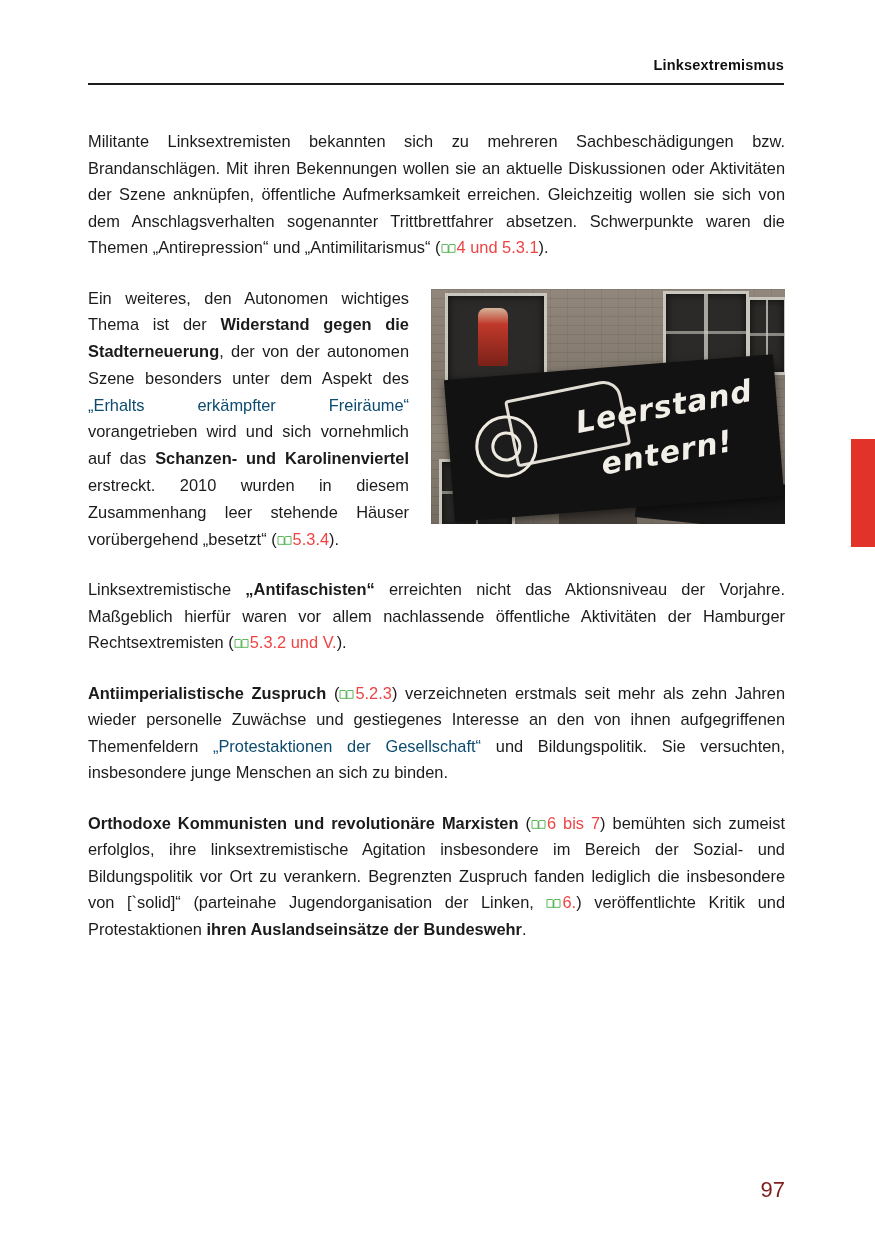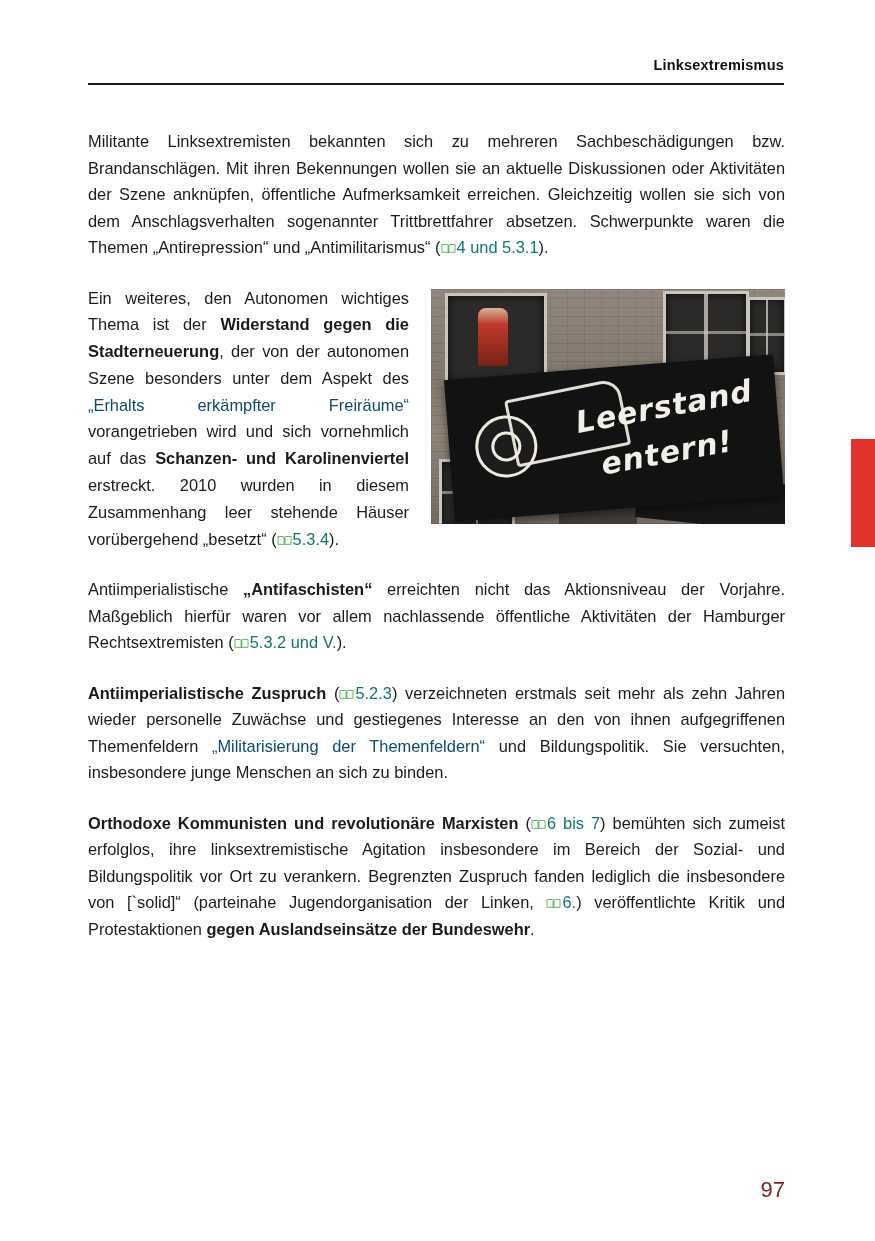--- a/index.html
+++ b/index.html
@@ -51,21 +51,21 @@
   p {
     margin: 0 0 24px 0;
     font-size: 16.4px;
     line-height: 26.5px;
     text-align: justify;
     text-justify: inter-word;
     -webkit-hyphens: auto;
     hyphens: auto;
   }
   p.last { margin-bottom: 0; }
-  .green { color: #0f766e; }
+  .green { color: #ef4444; }
   .blue { color: #0c4a6e; }
   .bold { font-weight: bold; }
   .bookicon {
     display: inline-block;
     width: 15px;
     height: 11px;
     position: relative;
     vertical-align: -1px;
     margin-right: 1px;
   }
@@ -254,40 +254,40 @@
           <div class="ph-banner-text2">entern!</div>
         </div>
       </div>
       <p><span>Ein weiteres, den Autonomen wichtiges Thema ist der </span><span class="bold">Widerstand gegen die Stadterneuerung</span><span>, der von der autonomen Szene besonders unter dem Aspekt des </span><span class="blue">„Erhalts erkämpfter Freiräume“</span><span> vorangetrieben wird und sich vornehmlich auf das </span><span class="bold">Schanzen- und Karolinenviertel</span><span> erstreckt. 2010 wurden in diesem Zusammenhang leer stehende Häuser vorübergehend „besetzt“ (</span><span class="bookicon"><svg width="15" height="11" viewBox="0 0 15 11">
               <path d="M1 1.5h5.2c.5 0 .9.3.9.7V10c0-.4-.4-.7-.9-.7H1z" fill="none" stroke="#5cb85c" stroke-width="1"></path>
               <path d="M14 1.5H8.8c-.5 0-.9.3-.9.7V10c0-.4.4-.7.9-.7H14z" fill="none" stroke="#5cb85c" stroke-width="1"></path>
               <line x1="7.5" y1="2.2" x2="7.5" y2="10" stroke="#5cb85c" stroke-width="1"></line>
             </svg></span><span class="green">5.3.4</span><span>).</span></p>
     </div>
 
-    <p><span>Antiimperialistische </span><span class="bold">„Antifaschisten“</span><span> erreichten nicht das Aktionsniveau der Vorjahre. Maßgeblich hierfür waren vor allem nachlassende öffentliche Aktivitäten der Hamburger Rechtsextremisten (</span><span class="bookicon"><svg width="15" height="11" viewBox="0 0 15 11">
+    <p><span>Linksextremistische </span><span class="bold">„Antifaschisten“</span><span> erreichten nicht das Aktionsniveau der Vorjahre. Maßgeblich hierfür waren vor allem nachlassende öffentliche Aktivitäten der Hamburger Rechtsextremisten (</span><span class="bookicon"><svg width="15" height="11" viewBox="0 0 15 11">
             <path d="M1 1.5h5.2c.5 0 .9.3.9.7V10c0-.4-.4-.7-.9-.7H1z" fill="none" stroke="#5cb85c" stroke-width="1"></path>
             <path d="M14 1.5H8.8c-.5 0-.9.3-.9.7V10c0-.4.4-.7.9-.7H14z" fill="none" stroke="#5cb85c" stroke-width="1"></path>
             <line x1="7.5" y1="2.2" x2="7.5" y2="10" stroke="#5cb85c" stroke-width="1"></line>
           </svg></span><span class="green">5.3.2 und V.</span><span>).</span></p>
 
     <p><span class="bold">Antiimperialistische Zuspruch</span><span> (</span><span class="bookicon"><svg width="15" height="11" viewBox="0 0 15 11">
             <path d="M1 1.5h5.2c.5 0 .9.3.9.7V10c0-.4-.4-.7-.9-.7H1z" fill="none" stroke="#5cb85c" stroke-width="1"></path>
             <path d="M14 1.5H8.8c-.5 0-.9.3-.9.7V10c0-.4.4-.7.9-.7H14z" fill="none" stroke="#5cb85c" stroke-width="1"></path>
             <line x1="7.5" y1="2.2" x2="7.5" y2="10" stroke="#5cb85c" stroke-width="1"></line>
-          </svg></span><span class="green">5.2.3</span><span>) verzeichneten erstmals seit mehr als zehn Jahren wieder personelle Zuwächse und gestiegenes Interesse an den von ihnen aufgegriffenen Themenfeldern </span><span class="blue">„Militarisierung der Themenfeldern“</span><span> und Bildungspolitik. Sie versuchten, insbesondere junge Menschen an sich zu binden.</span></p>
+          </svg></span><span class="green">5.2.3</span><span>) verzeichneten erstmals seit mehr als zehn Jahren wieder personelle Zuwächse und gestiegenes Interesse an den von ihnen aufgegriffenen Themenfeldern </span><span class="blue">„Protestaktionen der Gesellschaft“</span><span> und Bildungspolitik. Sie versuchten, insbesondere junge Menschen an sich zu binden.</span></p>
 
     <p class="last"><span class="bold">Orthodoxe Kommunisten und revolutionäre Marxisten</span><span> (</span><span class="bookicon"><svg width="15" height="11" viewBox="0 0 15 11">
             <path d="M1 1.5h5.2c.5 0 .9.3.9.7V10c0-.4-.4-.7-.9-.7H1z" fill="none" stroke="#5cb85c" stroke-width="1"></path>
             <path d="M14 1.5H8.8c-.5 0-.9.3-.9.7V10c0-.4.4-.7.9-.7H14z" fill="none" stroke="#5cb85c" stroke-width="1"></path>
             <line x1="7.5" y1="2.2" x2="7.5" y2="10" stroke="#5cb85c" stroke-width="1"></line>
           </svg></span><span class="green">6 bis 7</span><span>) bemühten sich zumeist erfolglos, ihre linksextremistische Agitation insbesondere im Bereich der Sozial- und Bildungspolitik vor Ort zu verankern. Begrenzten Zuspruch fanden lediglich die insbesondere von [`solid]“ (parteinahe Jugendorganisation der Linken, </span><span class="bookicon"><svg width="15" height="11" viewBox="0 0 15 11">
             <path d="M1 1.5h5.2c.5 0 .9.3.9.7V10c0-.4-.4-.7-.9-.7H1z" fill="none" stroke="#5cb85c" stroke-width="1"></path>
             <path d="M14 1.5H8.8c-.5 0-.9.3-.9.7V10c0-.4.4-.7.9-.7H14z" fill="none" stroke="#5cb85c" stroke-width="1"></path>
             <line x1="7.5" y1="2.2" x2="7.5" y2="10" stroke="#5cb85c" stroke-width="1"></line>
-          </svg></span><span class="green">6.</span><span>) veröffentlichte Kritik und Protestaktionen </span><span class="bold">gegen Auslandseinsätze der Bundeswehr</span><span>.</span></p>
+          </svg></span><span class="green">6.</span><span>) veröffentlichte Kritik und Protestaktionen </span><span class="bold">ihren Auslandseinsätze der Bundeswehr</span><span>.</span></p>
 
   </div>
 
   <div class="tab-marker"></div>
   <div class="folio">97</div>
 
 </div>
 
 </body></html>

